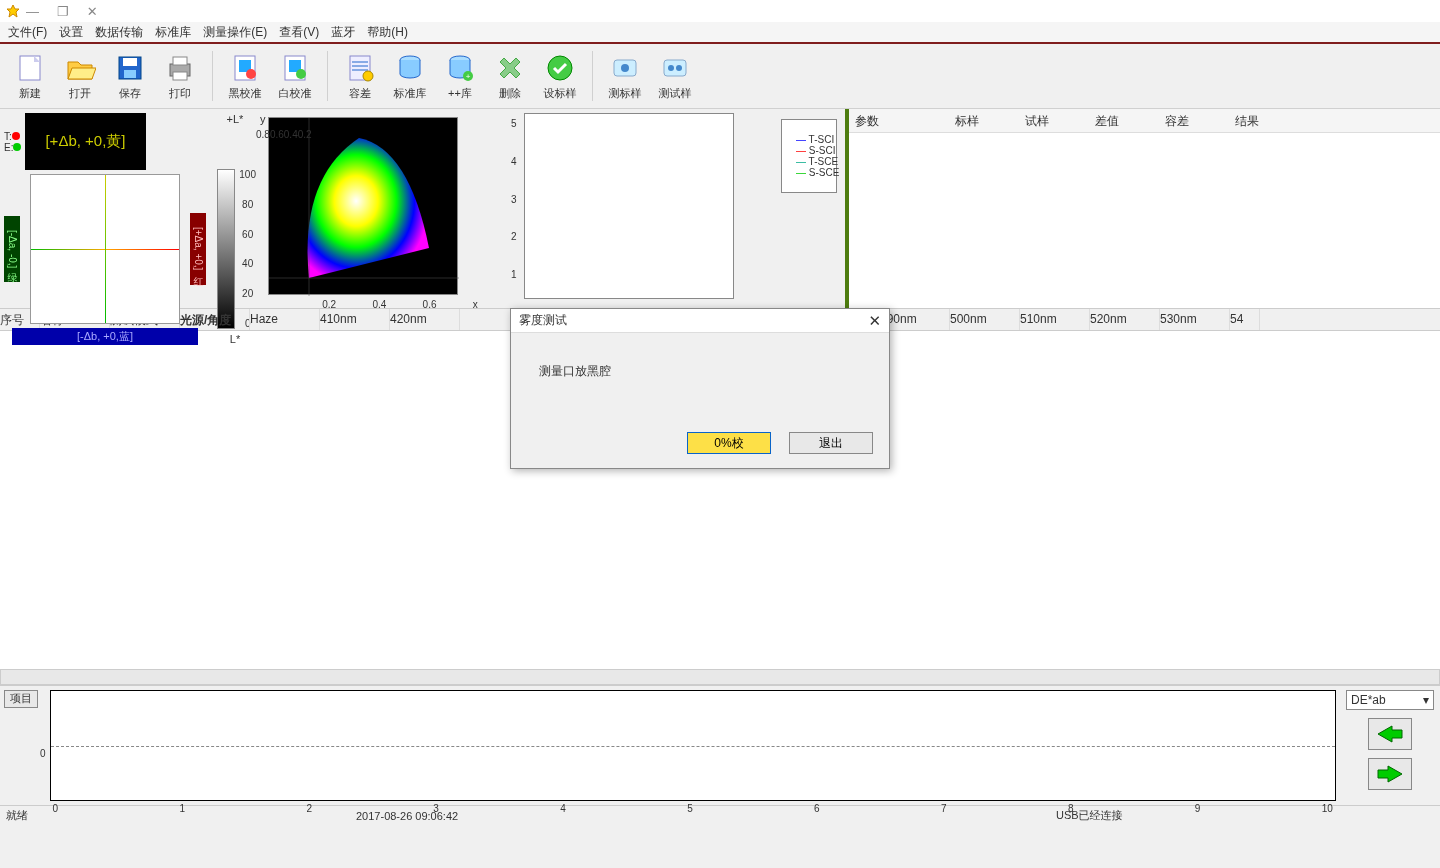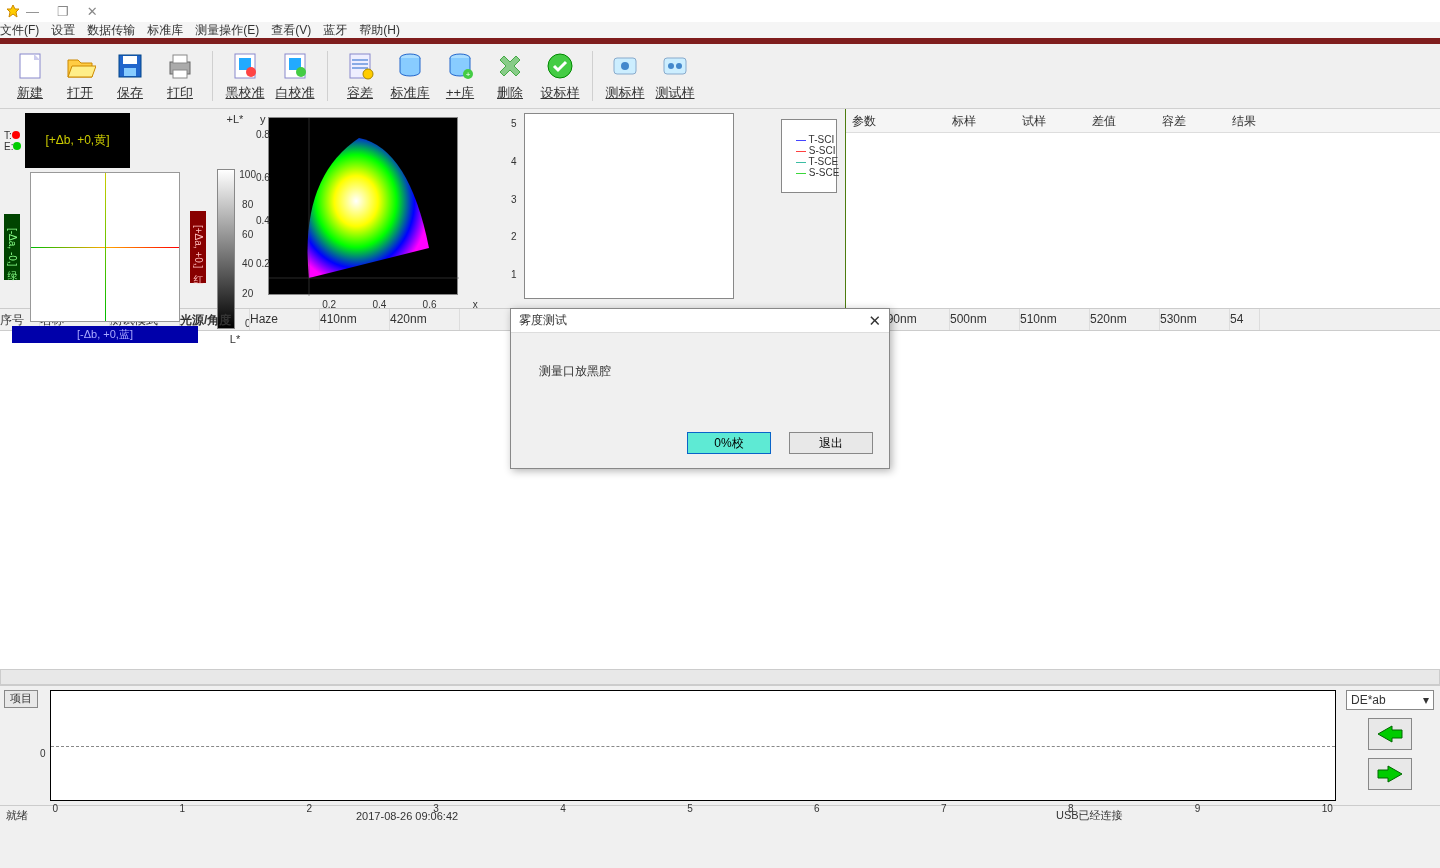--- a/index.html
+++ b/index.html
@@ -2,45 +2,45 @@
 <html><head>
 <meta charset="utf-8">
 <style>
 * { box-sizing: border-box; margin: 0; padding: 0; }
 body { font-family: "Microsoft YaHei", sans-serif; font-size: 12px; background: #f0f0f0; color: #333; width: 1440px; height: 868px; overflow: hidden; position: relative; }
 .title-bar { height: 22px; background: #fff; display: flex; align-items: center; padding: 0 6px; }
 .title-bar .icon { width: 14px; height: 14px; margin-right: 6px; }
 .title-bar .title { flex: 1; color: #5aa; font-size: 12px; }
 .win-ctrl { display: flex; gap: 18px; padding-right: 8px; }
 .win-ctrl span { color: #888; font-size: 13px; cursor: default; }
-.menu-bar { height: 22px; background: #f5f5f5; display: flex; align-items: center; padding: 0 0; gap: 12px; border-bottom: 6px solid #7f1d1d; }
+.menu-bar { height: 22px; background: #f5f5f5; display: flex; align-items: center; padding: 0 8px; gap: 12px; border-bottom: 2px solid #7f1d1d; }
 .menu-bar span { cursor: default; }
 .toolbar { height: 65px; background: #f0f0f0; display: flex; align-items: center; padding: 0 8px; gap: 6px; border-bottom: 1px solid #d0d0d0; }
 .tool-btn { display: flex; flex-direction: column; align-items: center; justify-content: center; width: 44px; height: 60px; cursor: pointer; }
 .tool-btn .ic { width: 32px; height: 32px; display: flex; align-items: center; justify-content: center; }
-.tool-btn .lbl { font-size: 13px; margin-top: 2px; text-decoration: underline; }
+.tool-btn .lbl { font-size: 11px; margin-top: 2px; }
 .tool-sep { width: 1px; height: 50px; background: #d0d0d0; margin: 0 4px; }
 .mid { display: flex; height: 200px; border-bottom: 1px solid #ccc; }
 .lab-panel { width: 210px; padding: 4px; position: relative; }
 .lab-top { display: flex; align-items: center; gap: 4px; }
 .lab-dot { display: inline-block; width: 8px; height: 8px; border-radius: 50%; }
-.lab-label-top { background: #000; color: #cc0; padding: 19px 20px; font-size: 12px; }
+.lab-label-top { background: #000; color: #cc0; padding: 19px 20px; font-size: 15px; }
 .lab-chart { width: 150px; height: 150px; background: #fff; border: 1px solid #999; margin: 4px auto; position: relative; }
 .lab-chart .hax { position: absolute; top: 50%; left: 0; right: 0; height: 1px; background: linear-gradient(90deg,#0b0,#fa0,#f00); }
 .lab-chart .vax { position: absolute; left: 50%; top: 0; bottom: 0; width: 1px; background: linear-gradient(180deg,#cc0,#0b0); }
 .lab-label-bot { background: #00a; color: #aaf; padding: 1px 20px; font-size: 11px; display:block; text-align:center; margin:0 8px;}
 .lstar-panel { width: 50px; padding: 4px; text-align: center; font-size: 11px; }
 .grad { width: 18px; height: 160px; background: linear-gradient(#fff,#000); border: 1px solid #888; margin: 4px auto; }
 .cie-panel { width: 240px; padding: 4px; position:relative; }
 .cie-chart { width: 190px; height: 178px; background: #000; border: 1px solid #888; margin: 4px; position: relative; }
 .spec-panel { flex: 1; padding: 4px; position: relative; min-width: 280px; }
 .spec-chart { width: 210px; height: 186px; background: #fff; border: 1px solid #888; position: relative; margin-left: 20px; }
 .spec-legend { position: absolute; right: 8px; top: 10px; width: 56px; border: 1px solid #888; background: #fff; font-size: 10px; padding: 14px; }
 .spec-legend div { white-space: nowrap; }
-.data-panel { width: 595px; border-left: 1px solid #4d7c0f; background: #fff; }
+.data-panel { width: 595px; border-left: 4px solid #4d7c0f; background: #fff; }
 .data-hdr { display: flex; height: 24px; border-bottom: 1px solid #ddd; background: #f5f5f5; }
 .data-hdr span { width: 70px; padding: 4px 6px; font-size: 12px; }
 .data-hdr span:first-child { width: 100px; }
 .tbl-hdr { display: flex; height: 22px; background: #f0f0f0; border-bottom: 1px solid #ccc; overflow: hidden; }
 .tbl-hdr span { display: inline-block; padding: 3px 0; text-align: left; border-right: 1px solid #ddd; font-size: 12px; flex-shrink:0; }
 .tbl-body { height: 338px; background: #fff; overflow: auto; }
 .hscroll { height: 16px; background: #e8e8e8; border: 1px solid #ccc; }
 .bottom { height: 120px; background: #f0f0f0; display: flex; border-top: 1px solid #ccc; }
 .proj-btn { width: 34px; height: 18px; background: #e8e8e8; border: 1px solid #888; font-size: 11px; text-align: center; margin: 4px; cursor:pointer; }
 .trend-chart { flex: 1; background: #fff; border: 1px solid #000; margin: 4px; position: relative; }
@@ -51,21 +51,21 @@
 .status-bar .s1 { width: 350px; }
 .status-bar .s2 { width: 700px; }
 .dlg { position: absolute; left: 510px; top: 308px; width: 380px; background: #f0f0f0; border: 1px solid #888; box-shadow: 2px 2px 8px rgba(0,0,0,0.3); z-index: 100; }
 .dlg-title { height: 24px; background: #fff; display: flex; align-items: center; padding: 0 8px; border-bottom: 1px solid #ddd; }
 .dlg-title span:first-child { flex: 1; font-size: 12px; }
 .dlg-close { cursor: pointer; font-size: 15px; }
 .dlg-body { padding: 30px 28px; font-size: 12px; line-height: 1.6; background:#f0f0f0; }
 .dlg-body p { margin-bottom: 40px; }
 .dlg-btns { display: flex; justify-content: flex-end; gap: 18px; padding: 10px 16px 14px; }
 .dlg-btn { width: 84px; height: 22px; border: 1px solid #888; background: #e8e8e8; font-size: 12px; cursor: pointer; }
-.dlg-btn.primary { border: 1px solid #0a64c8; background: #5eead4; }
+.dlg-btn.primary { border: 1px solid #0a64c8; background: #fde047; }
 </style>
 </head>
 <body>
 
 <div class="title-bar">
   <span class="icon">
     <svg width="14" height="14">
         <polygon points="7,1 9,5 13,5 10,8 11,13 7,10 3,13 4,8 1,5 5,5" fill="#fc0" stroke="#c80"></polygon>
       </svg>
   </span>
@@ -274,21 +274,21 @@
             <line x1="40" y1="0" x2="40" y2="178"></line>
         </g>
       </svg>
     </div>
     <div style="display:flex;justify-content:space-around;margin-left:40px;font-size:10px;">
       <span>0.2</span>
       <span>0.4</span>
       <span>0.6</span>
       <span>x</span>
     </div>
-    <div style="position:absolute;left:-4px;top:20px;display:flex;flex-direction:column;justify-content:space-between;height:140px;font-size:10px;">
+    <div style="position:absolute;left:-4px;top:20px;display:flex;flex-direction:row;justify-content:space-between;height:140px;font-size:10px;">
       <span>0.8</span>
       <span>0.6</span>
       <span>0.4</span>
       <span>0.2</span>
     </div>
   </div>
 
   <div class="spec-panel">
     <div class="spec-chart">
       <div style="position:absolute;left:-14px;top:0;bottom:0;display:flex;flex-direction:column;justify-content:space-between;font-size:10px;padding:4px 0 18px;">

